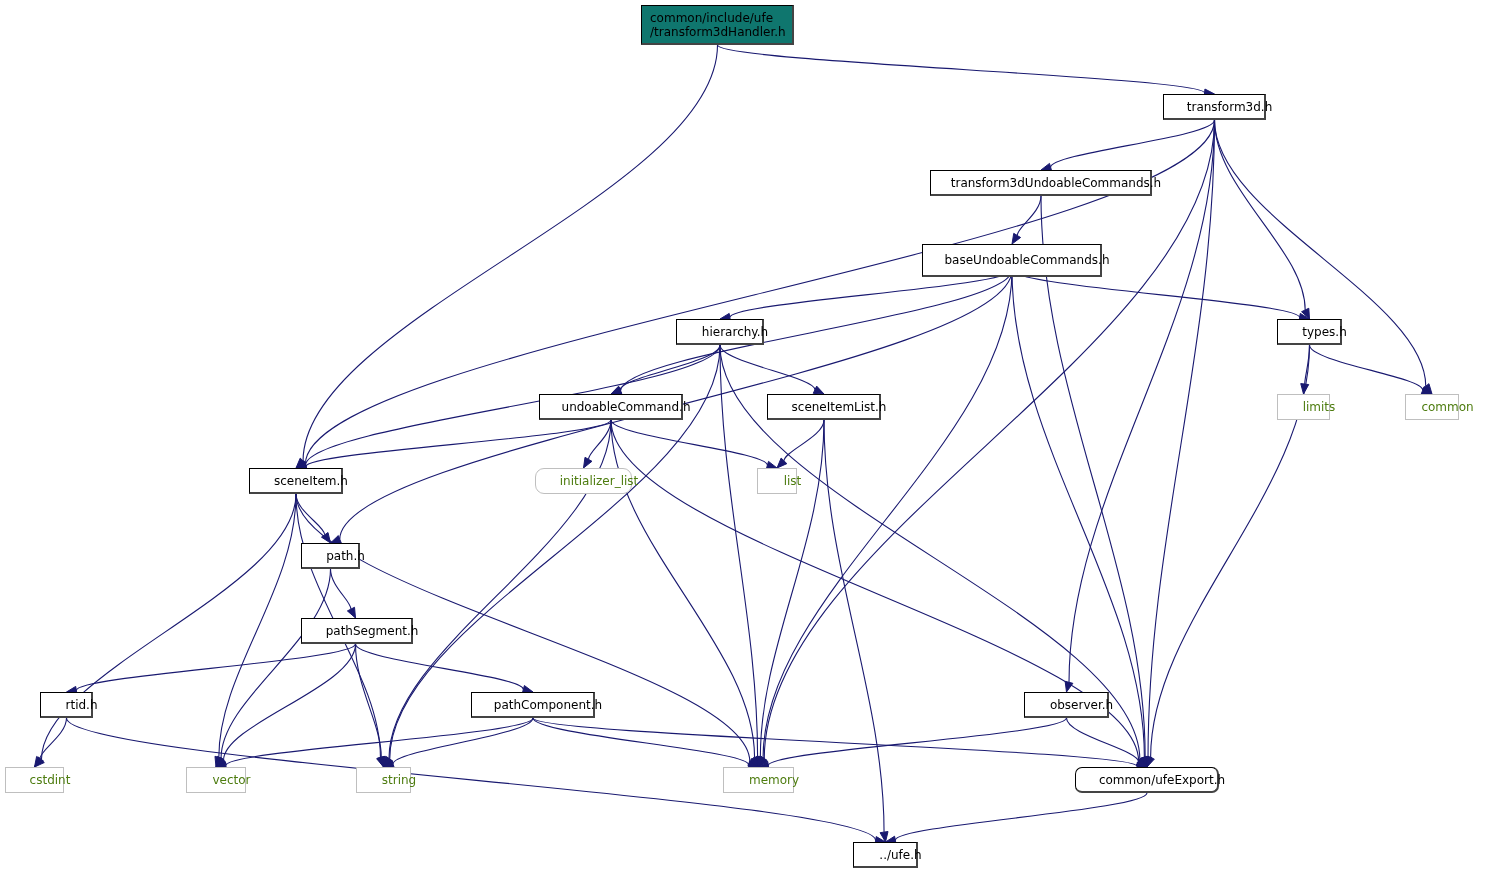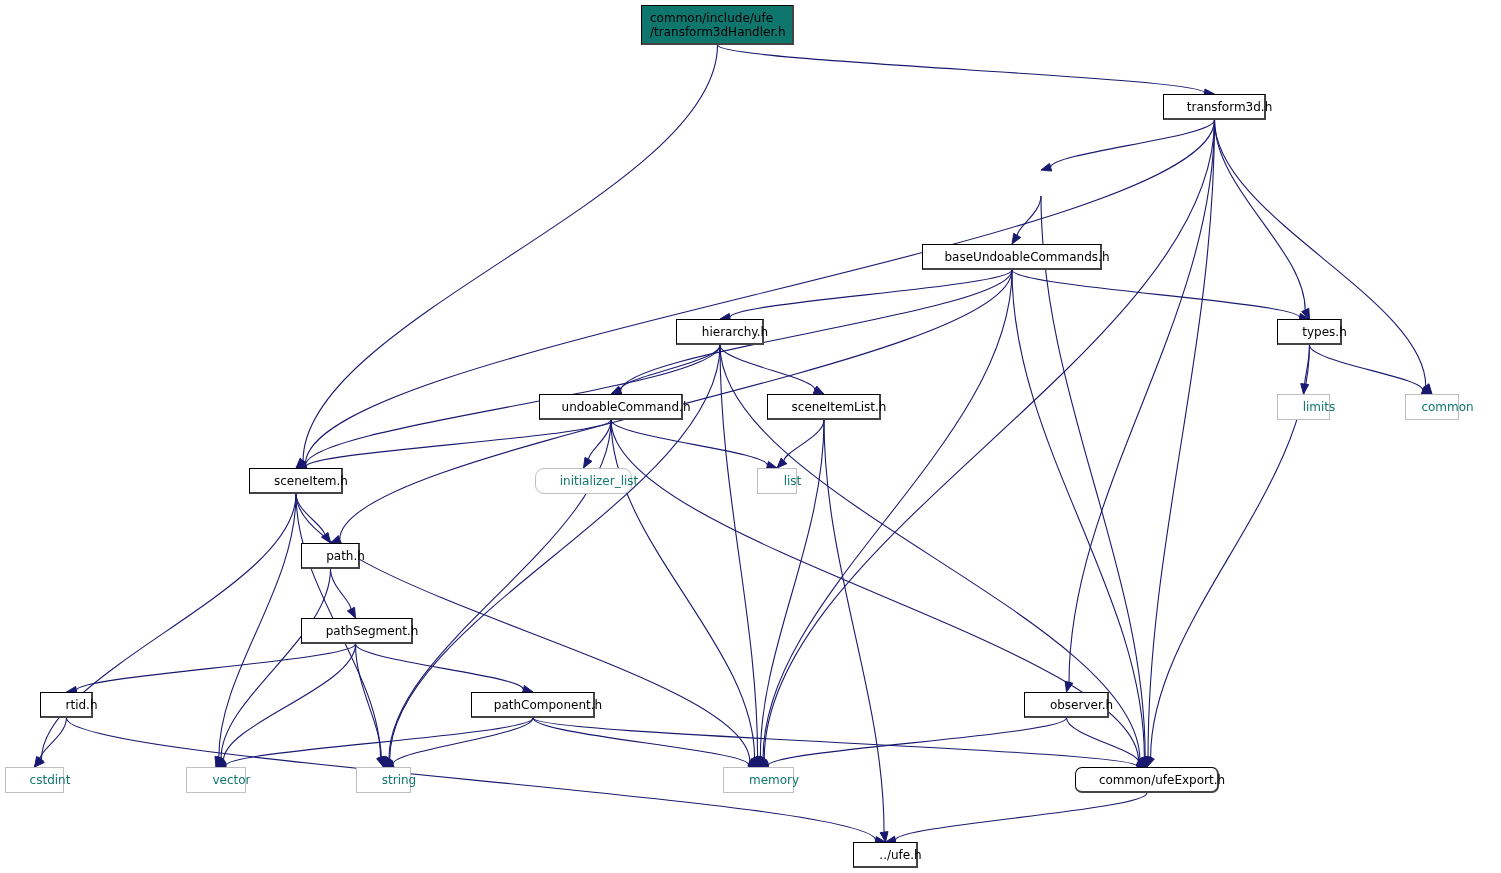--- a/index.html
+++ b/index.html
@@ -1,21 +1,21 @@
 <!DOCTYPE html>
 <html><head>
 <meta charset="utf-8">
 <style>
   html, body { margin:0; padding:0; background:#ffffff; }
   #canvas { position:relative; width:1501px; height:873px; overflow:hidden; background:#fff; }
   svg#graph { position:absolute; left:0; top:0; }
   .node { position:absolute; box-sizing:border-box; display:flex; align-items:center; justify-content:center;
           font-family:"DejaVu Sans", sans-serif; font-size:12px; color:#000; background:#fff; white-space:nowrap; line-height:14px;padding-left:31px; }
   .node.local { border:1px solid #000; border-bottom:2px solid #444; border-right:2px solid #444; }
-  .node.system { border:1px solid #bfbfbf; color:#0f766e; }
+  .node.system { border:1px solid #bfbfbf; color:#4d7c0f; }
   .node.root { border:1px solid #000; border-bottom:2px solid #444; border-right:2px solid #444; background:#0f766e; flex-direction:column; align-items:flex-start; padding-left:8px; }
   .edge { fill:none; stroke:#191970; stroke-width:1.1; }
   .arrow { fill:#191970; stroke:#191970; }
 </style>
 </head>
 <body>
 
 <div id="canvas">
   <svg id="graph" width="1501" height="873">
       <path d="M717.5,45 C717.5,193.04999999999998 303.05849705439766,319.95000000000005 303.05849705439766,460.9163837390031" class="edge" stroke="#191970"></path>
@@ -129,21 +129,22 @@
       <path d="M1147,793 C1147,810.15 895.3289345590213,824.85 895.3289345590213,840.1582493560534" class="edge" stroke="#191970"></path>
       <polygon points="885.5,842 894.5922343014427,836.2266755324449 896.0656348165999,844.0898231796618" class="arrow"></polygon>
     </svg>
 
   <div class="node root" id="n-transform3dHandler" style="left:641px;top:5px;width:153px;height:40px;">
     <span>common/include/ufe</span>
     <span>/transform3dHandler.h</span>
   </div>
 
   <div class="node local" id="n-transform3d" style="left:1163px;top:94px;width:103px;height:26px;">transform3d.h</div>
-  <div class="node local" id="n-baseUndo" style="left:922px;top:244px;width:180px;height:26px;">baseUndoableCommands.h</div>
+  <div class="node local" id="n-t3dUndo" style="left:930px;top:170px;width:222px;height:26px;">transform3dUndoableCommands.h</div>
+  <div class="node local" id="n-baseUndo" style="left:922px;top:244px;width:180px;height:33px;">baseUndoableCommands.h</div>
   <div class="node local" id="n-hierarchy" style="left:676px;top:319px;width:88px;height:26px;">hierarchy.h</div>
   <div class="node local" id="n-types" style="left:1277px;top:319px;width:65px;height:26px;">types.h</div>
   <div class="node local" id="n-undoableCommand" style="left:539px;top:394px;width:144px;height:26px;">undoableCommand.h</div>
   <div class="node local" id="n-sceneItemList" style="left:767px;top:394px;width:114px;height:26px;">sceneItemList.h</div>
   <div class="node system" id="n-limits" style="left:1277px;top:394px;width:53px;height:26px;">limits</div>
   <div class="node system" id="n-array" style="left:1405px;top:394px;width:54px;height:26px;">common</div>
   <div class="node system" id="n-initializer_list" style="left:535px;top:468px;width:97px;height:26px;border-radius:9px;">initializer_list</div>
   <div class="node system" id="n-list" style="left:757px;top:468px;width:40px;height:26px;">list</div>
   <div class="node local" id="n-sceneItem" style="left:249px;top:468px;width:94px;height:26px;">sceneItem.h</div>
   <div class="node local" id="n-path" style="left:301px;top:543px;width:59px;height:26px;">path.h</div>

